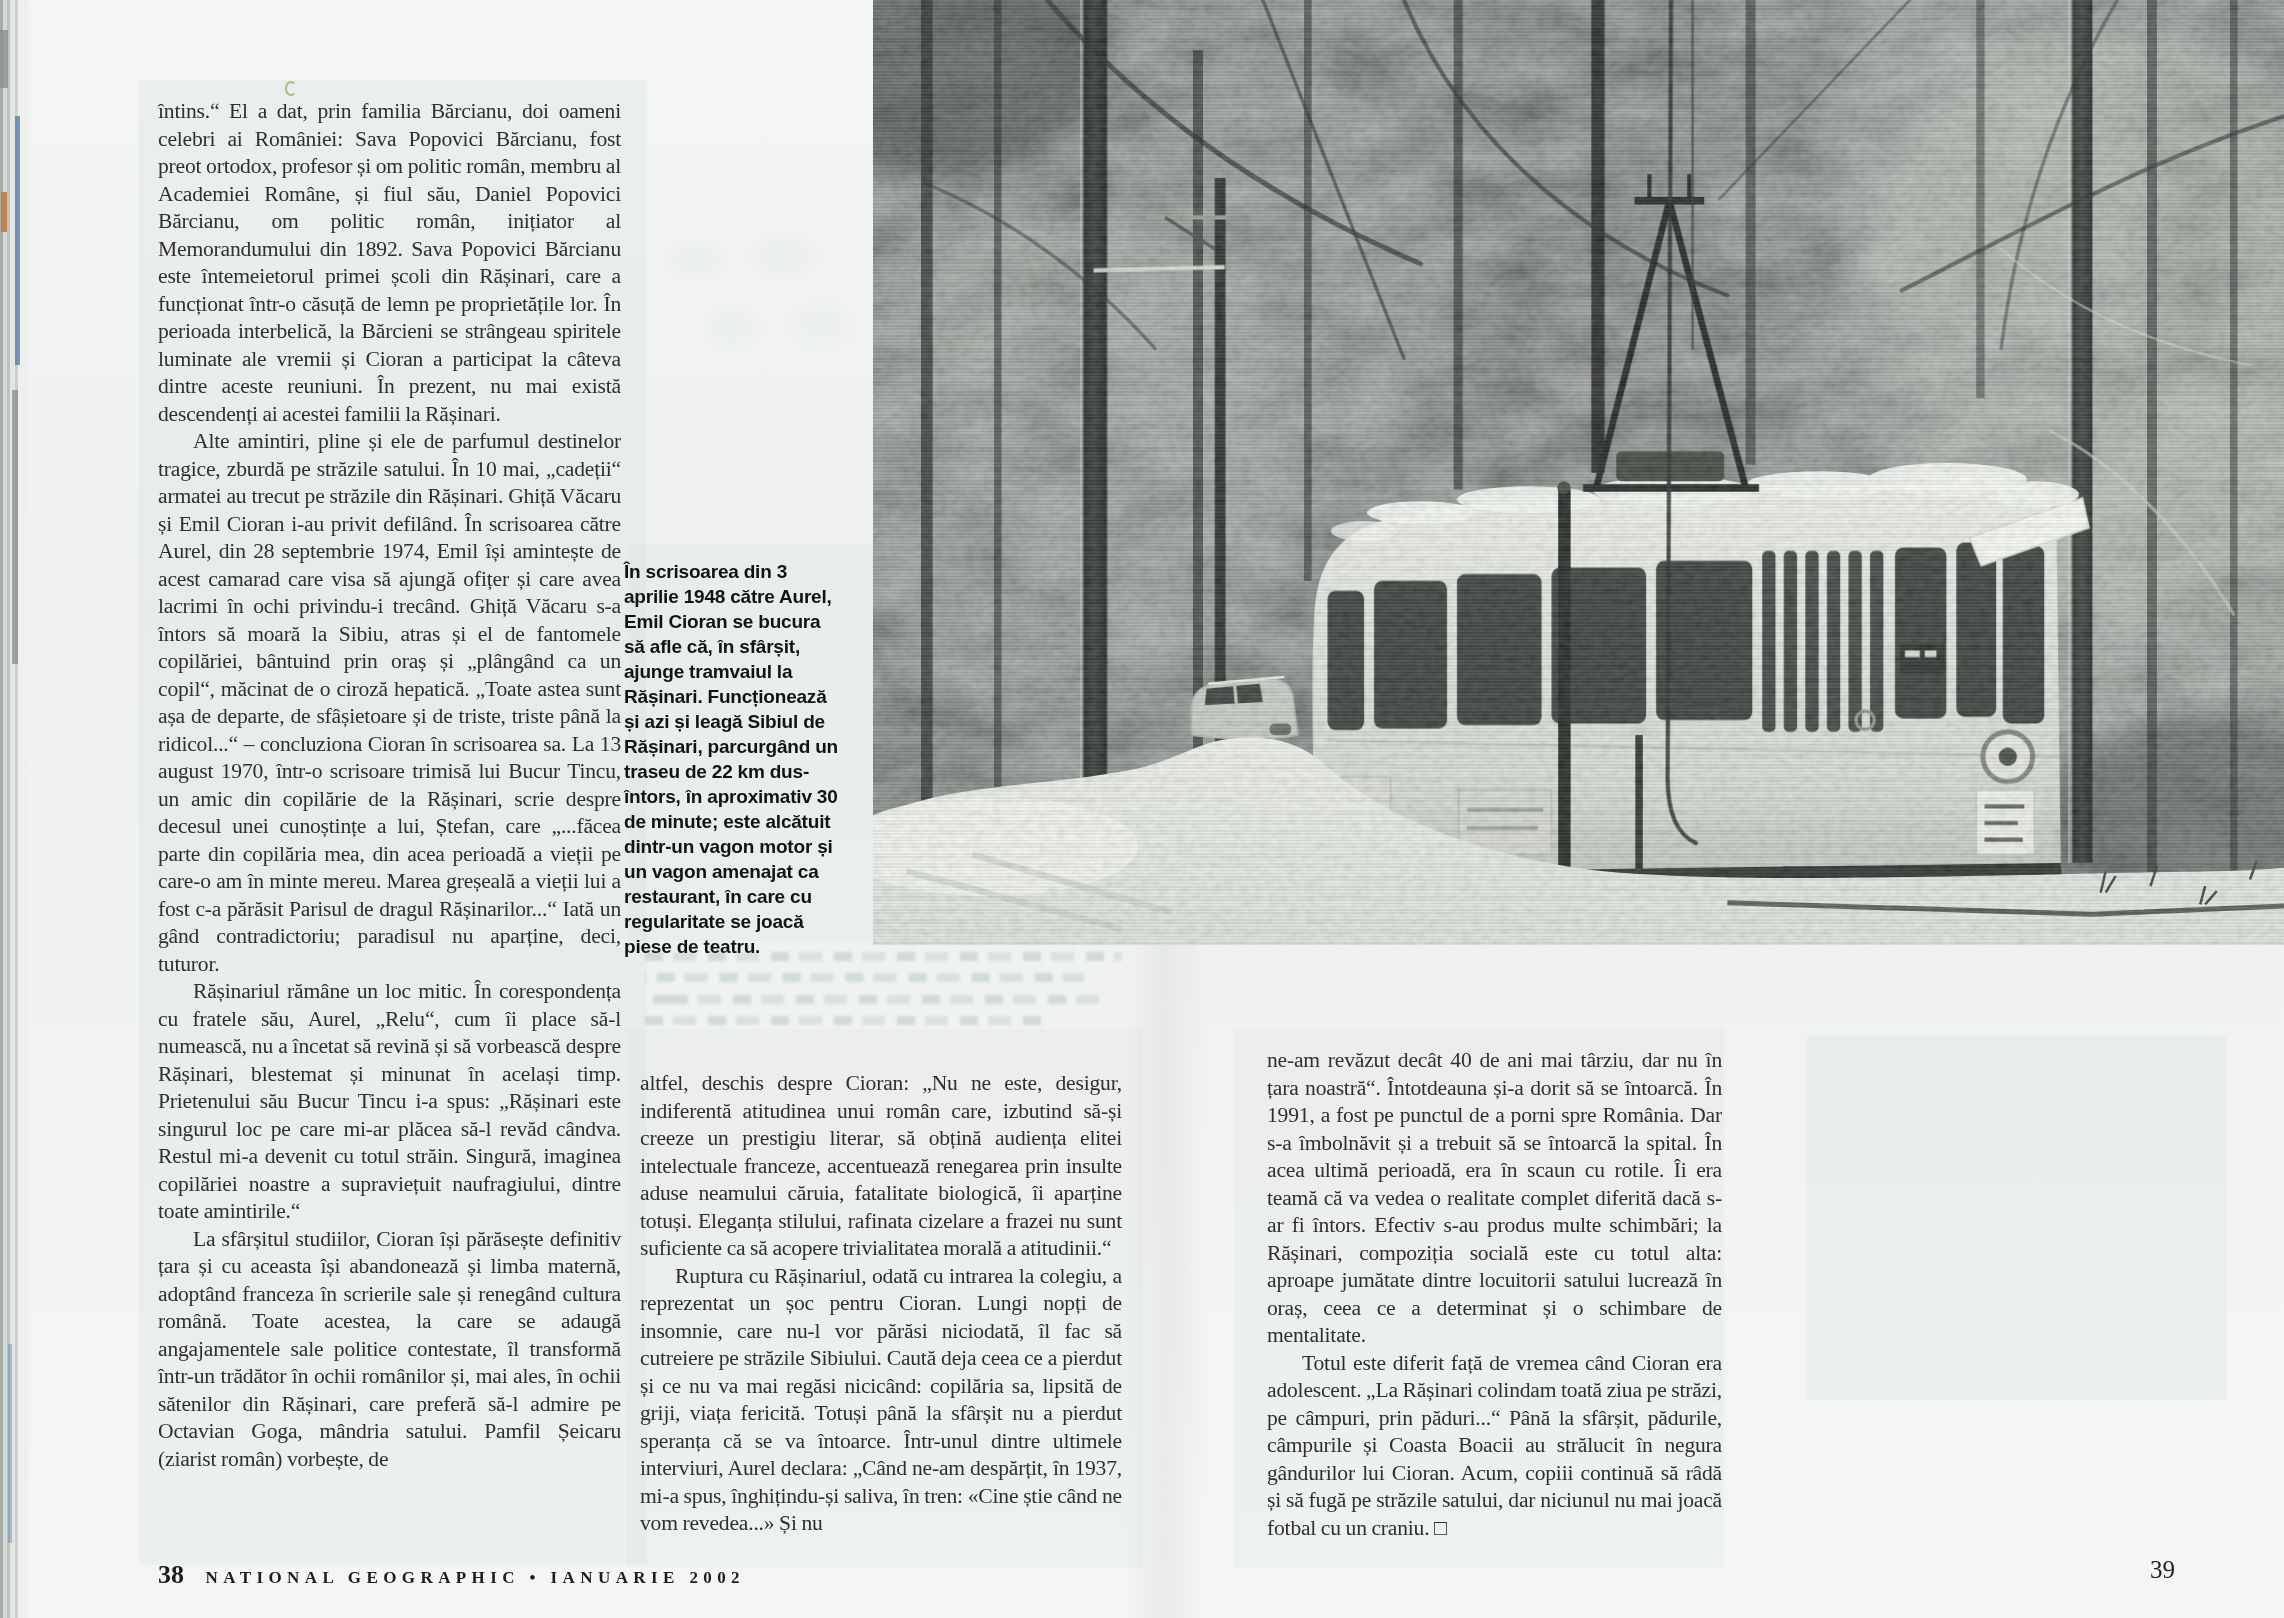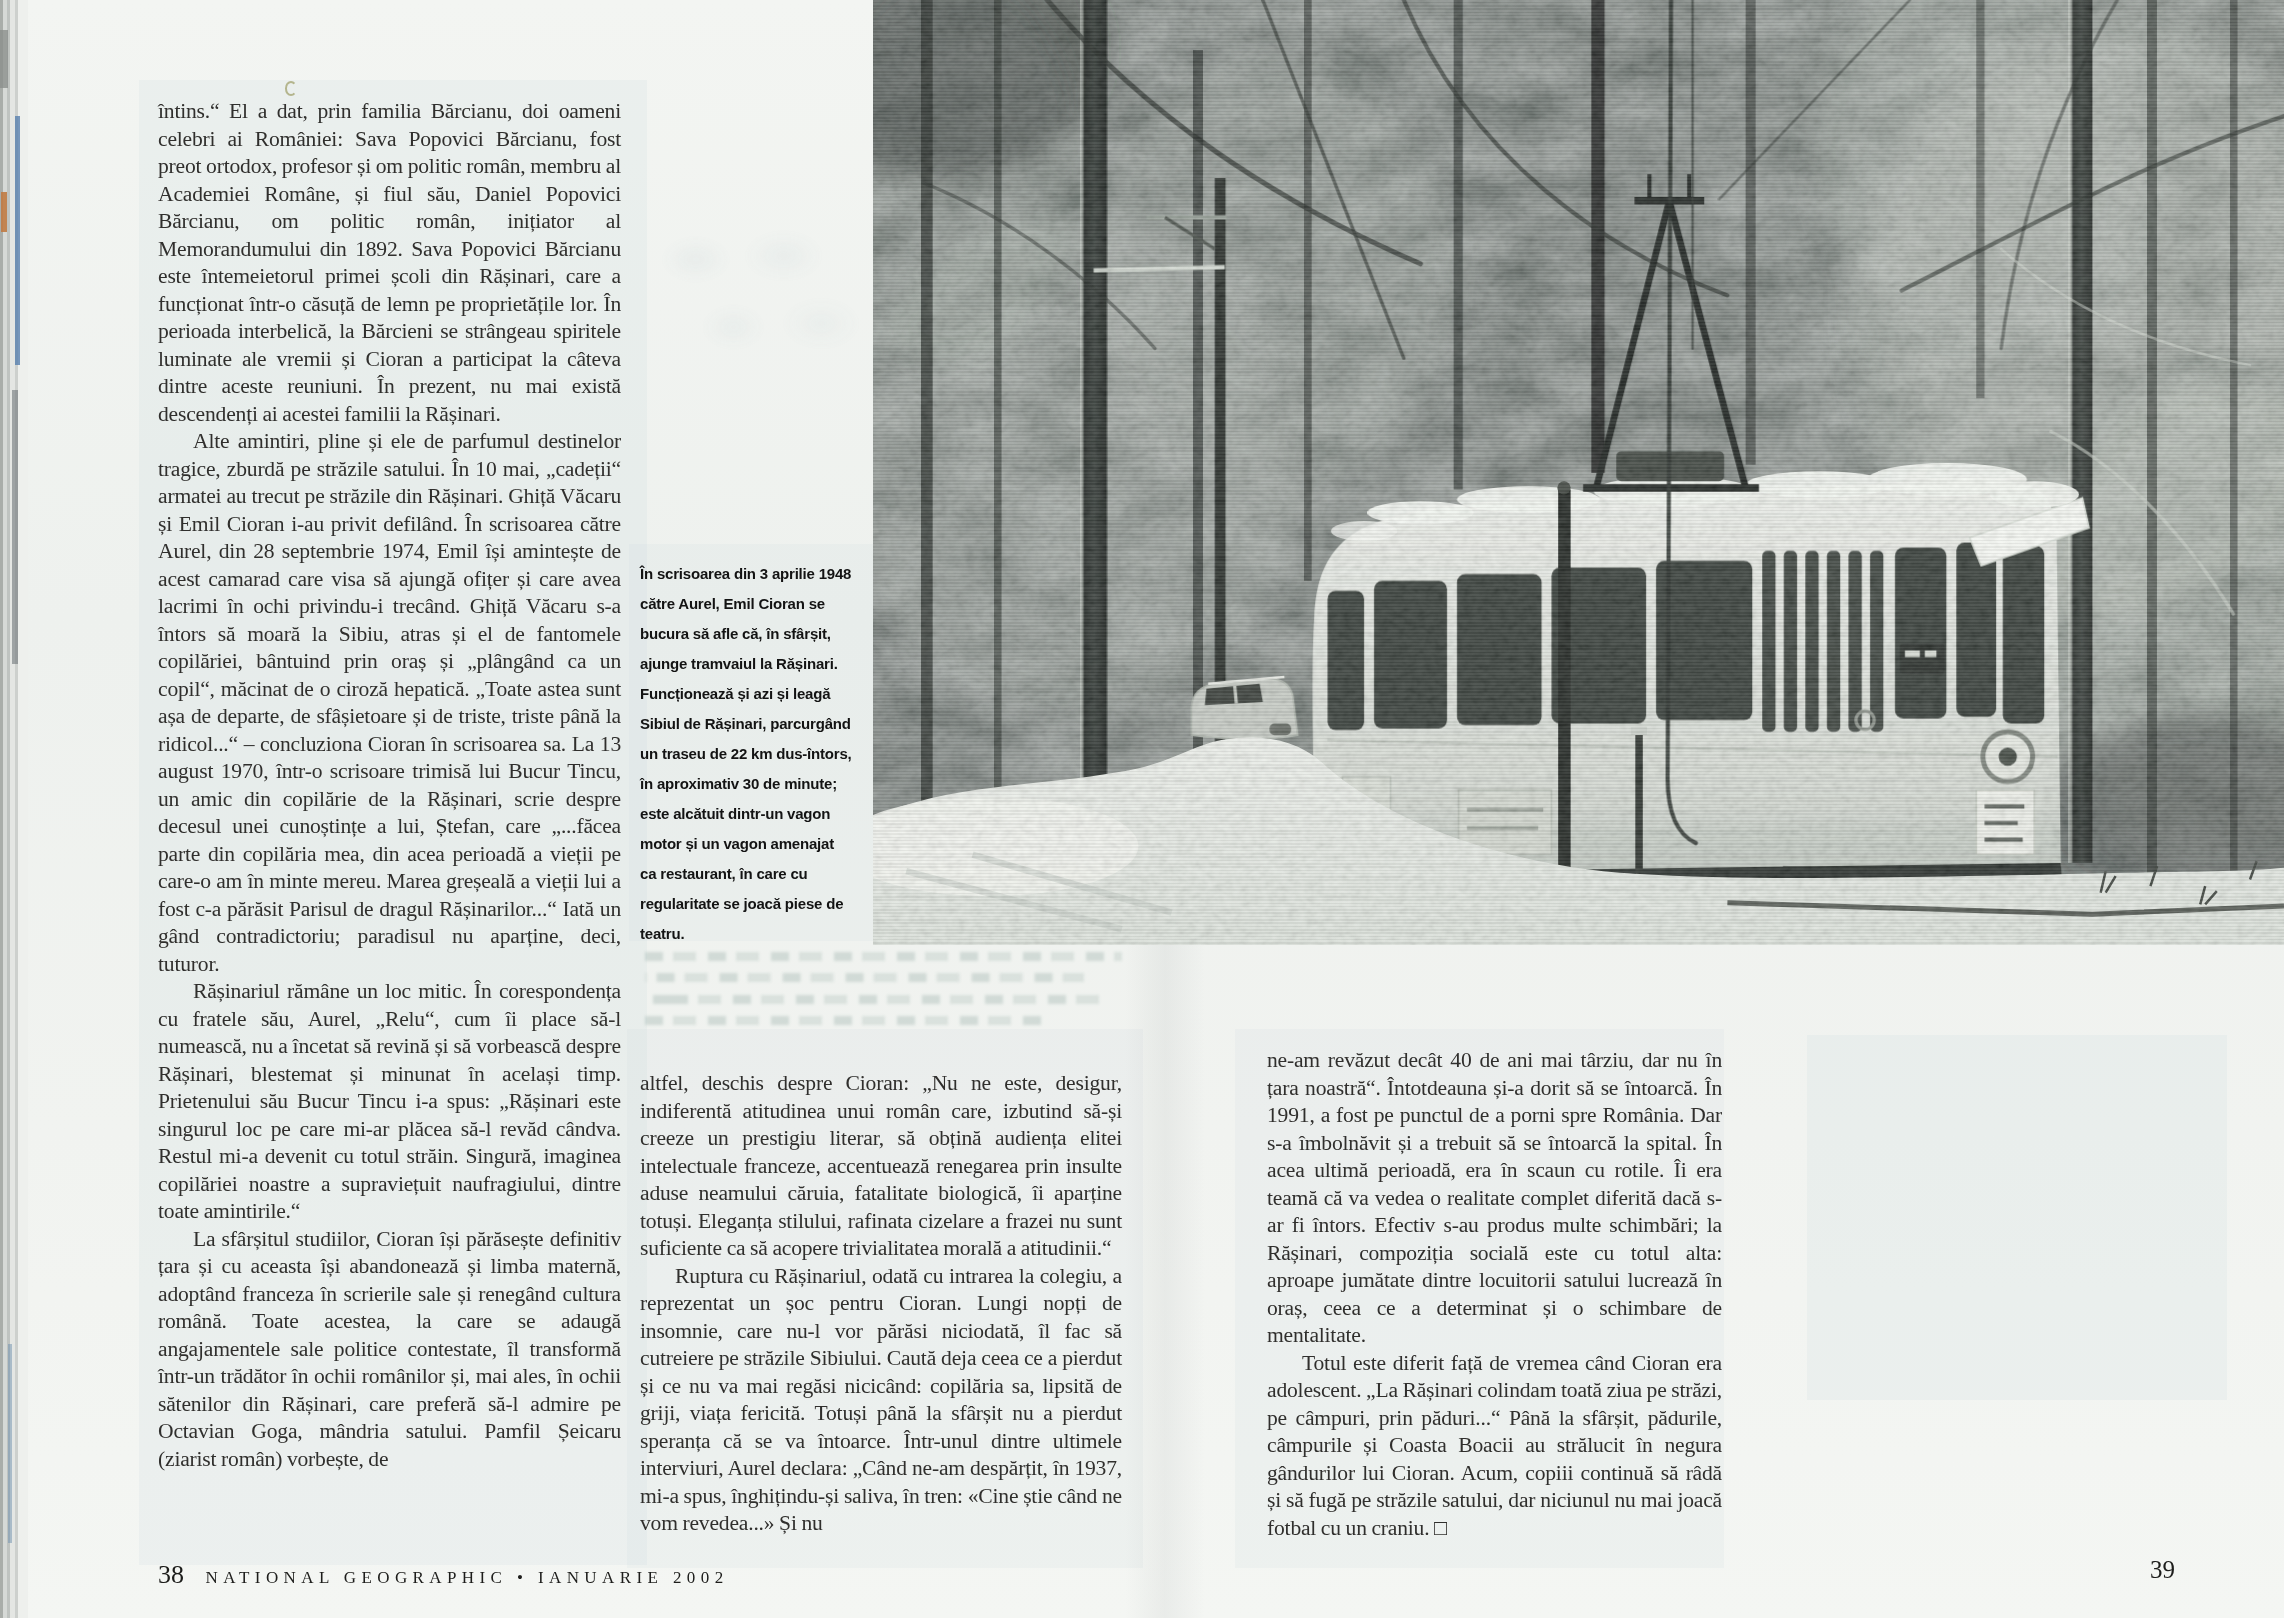--- a/index.html
+++ b/index.html
@@ -26,28 +26,28 @@
     background:linear-gradient(90deg,rgba(60,70,75,0) 0%,rgba(60,70,75,.06) 50%,rgba(60,70,75,0) 100%);}
   
   .col{position:absolute;font-size:21.6px;line-height:27.5px;text-align:justify;
     letter-spacing:-0.2px;word-spacing:-0.5px;color:#302f2d;}
   .col p{margin:0;}
   .col p + p{text-indent:35px;}
   #col1{left:158px;top:98px;width:463px;}
   #col2{left:640px;top:1047px;width:482px;margin-top:23px;}
   #col3{left:1267px;top:1047px;width:455px;}
   
-  .caption{position:absolute;left:640px;top:559px;width:214px;
-    font-family:"Liberation Sans", sans-serif;font-weight:700;font-size:15px;
-    line-height:30px;color:#131313;letter-spacing:-0.2px;}
+  .caption{position:absolute;left:624px;top:559px;width:214px;
+    font-family:"Liberation Sans", sans-serif;font-weight:700;font-size:19px;
+    line-height:25px;color:#131313;letter-spacing:-0.2px;}
   
   .pullquote{position:absolute;left:1822px;top:1045px;width:388px;
     font-style:italic;font-size:36px;line-height:47px;color:#176f6d;letter-spacing:0;}
   
-  .footer-left{position:absolute;left:158px;top:1560px;display:flex;align-items:baseline;}
+  .footer-left{position:absolute;left:158px;top:1560px;display:flex;align-items:baseline;font-weight:bold;}
   .pageno{font-size:26px;color:#1d1d1b;}
   .foliotext{margin-left:21.6px;font-size:17px;letter-spacing:5.4px;color:#1d1d1b;}
   .footer-right{position:absolute;left:2150px;top:1556px;font-size:25px;color:#1d1d1b;}
   
   .photo{position:absolute;left:873px;top:0;width:1411px;height:945px;overflow:hidden;background:#565e58;}
   .photo svg{display:block;width:100%;height:100%;}
   .photo::after{content:"";position:absolute;inset:0;pointer-events:none;
     background:repeating-linear-gradient(180deg,rgba(255,255,255,.05) 0 1.7px,rgba(0,0,0,.055) 1.7px 3.3px);}
   
   .bleed{position:absolute;left:645px;top:952px;width:477px;height:86px;filter:blur(1.7px);opacity:.85;}

